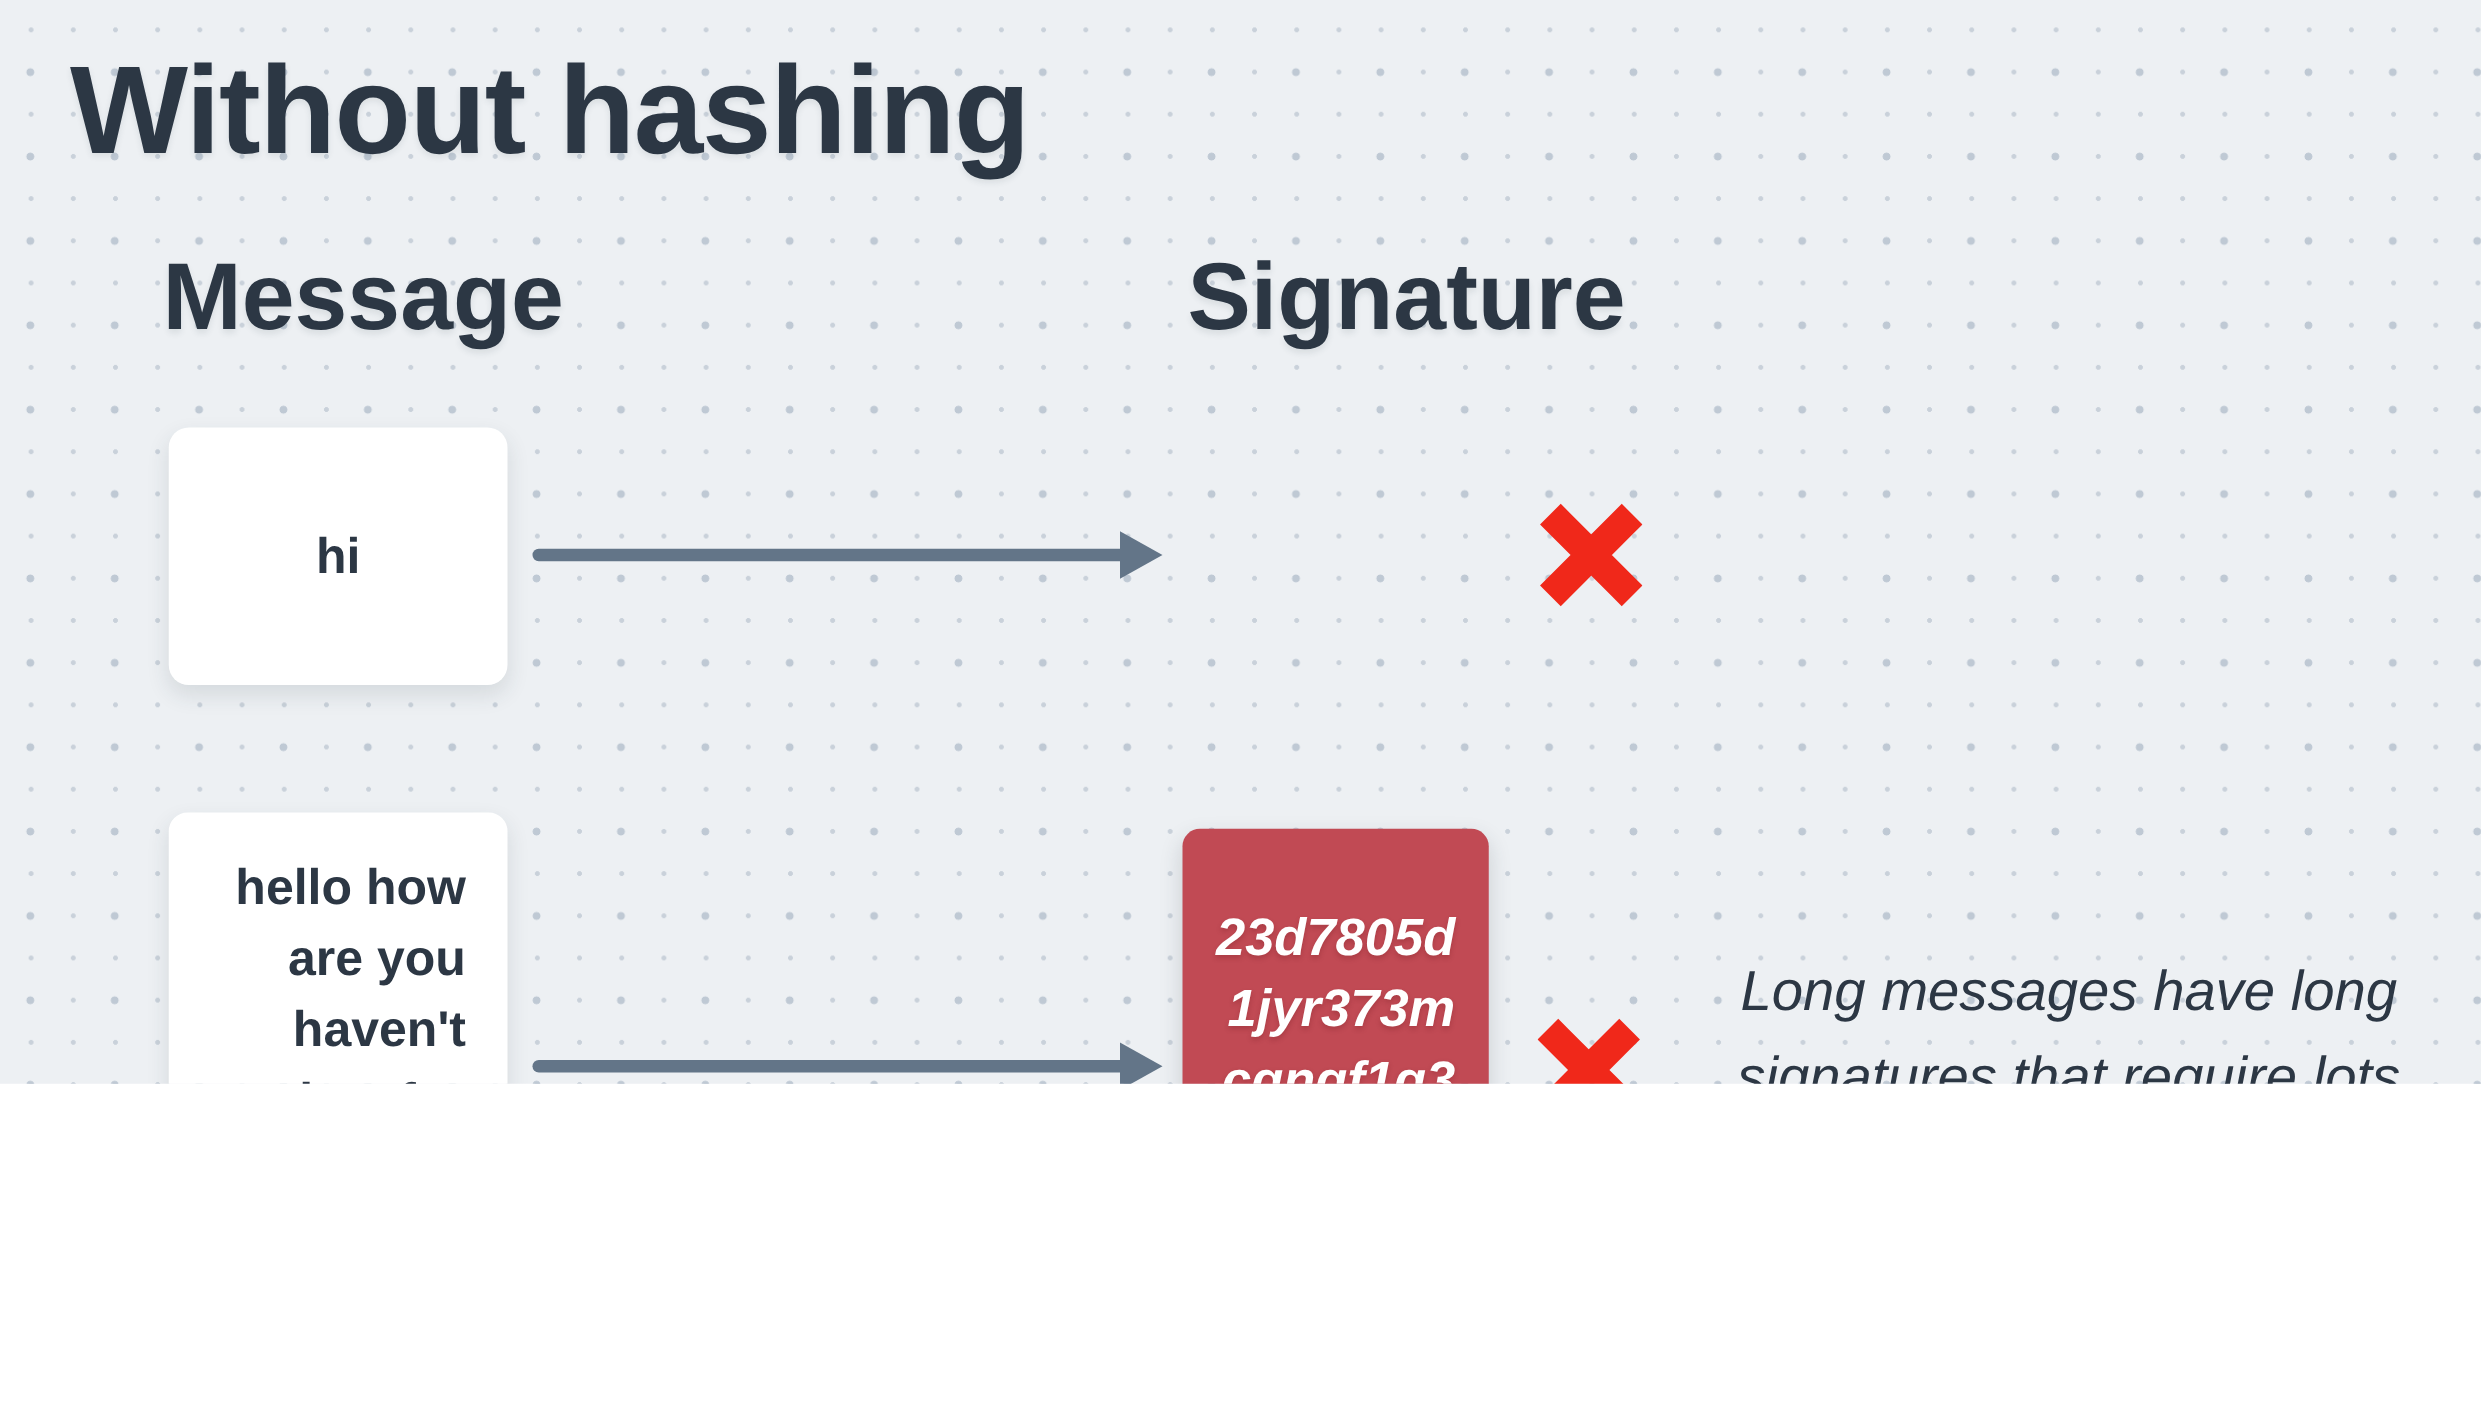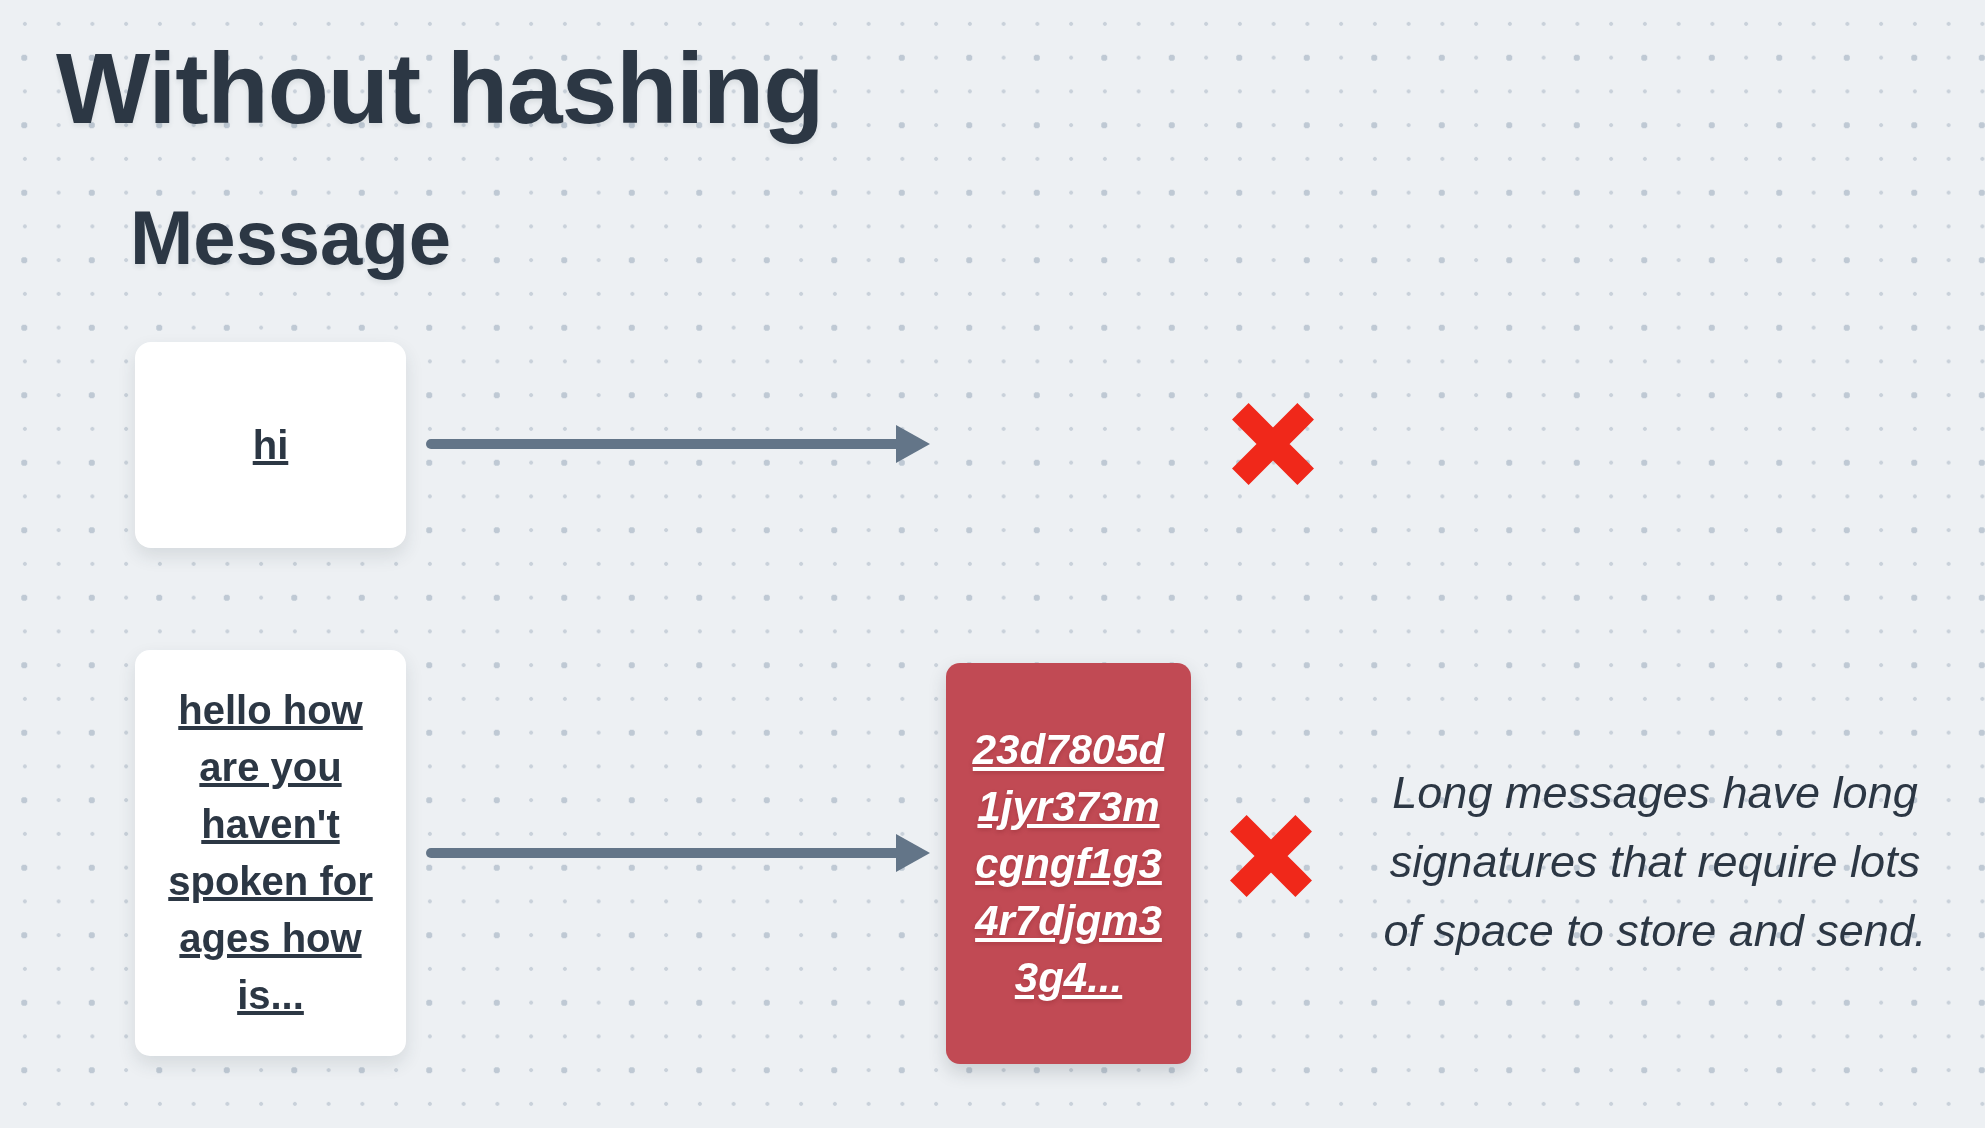--- a/index.html
+++ b/index.html
@@ -15,21 +15,21 @@
   }
   * { margin: 0; padding: 0; box-sizing: border-box; }
   html, body { width: 1985px; height: 1136px; }
   body {
     font-family: "Liberation Sans", "DejaVu Sans", sans-serif;
     color: var(--text);
   }
   .canvas {
     position: relative;
     width: 1985px;
-    height: 1128px;
+    height: 867px;
     overflow: hidden;
     background-color: var(--background);
     background-image:
       radial-gradient(circle, var(--dot_large) 2.9px, rgba(0,0,0,0) 3.4px),
       radial-gradient(circle, var(--dot_small) 1.7px, rgba(0,0,0,0) 2.2px);
     background-size: 67.5px 67.5px, 33.75px 33.75px;
     background-position: 58px 24px, 8px 7px;
   }
   .title {
     position: absolute;
@@ -49,23 +49,22 @@
     text-shadow: 0 3px 5px rgba(44,55,68,0.10);
   }
   .col-header.message { left: 130px; }
   .col-header.signature { left: 950px; }
 
   .box {
     position: absolute;
     display: flex;
     align-items: center;
     justify-content: center;
-    text-align: center;
+    text-align: right;
     white-space: pre-line;
-    text-decoration: underline;
   }
   .msg-box {
     background: var(--message_bg);
     border-radius: 16px;
     box-shadow: 0 8px 18px rgba(44,55,68,0.12);
     font-size: 40px;
     font-weight: 800;
     line-height: 57px;
     color: var(--text);
   }
@@ -108,20 +107,21 @@
   .note.row2 { top: 758px; text-align: center; }
 </style>
 </head>
 <body>
 
 <div class="canvas">
 
   <h1 class="title">Without hashing</h1>
 
   <div class="col-header message">Message</div>
+  <div class="col-header signature">Signature</div>
 
   <div class="box msg-box row1">
     <span>hi</span>
   </div>
 
   <svg class="arrow row1" viewBox="0 0 512 56" aria-hidden="true">
     <line x1="7" y1="28" x2="476" y2="28" stroke="currentColor" stroke-width="10" stroke-linecap="round"></line>
     <polygon points="472,9 472,47 506,28" fill="currentColor"></polygon>
   </svg>
 

